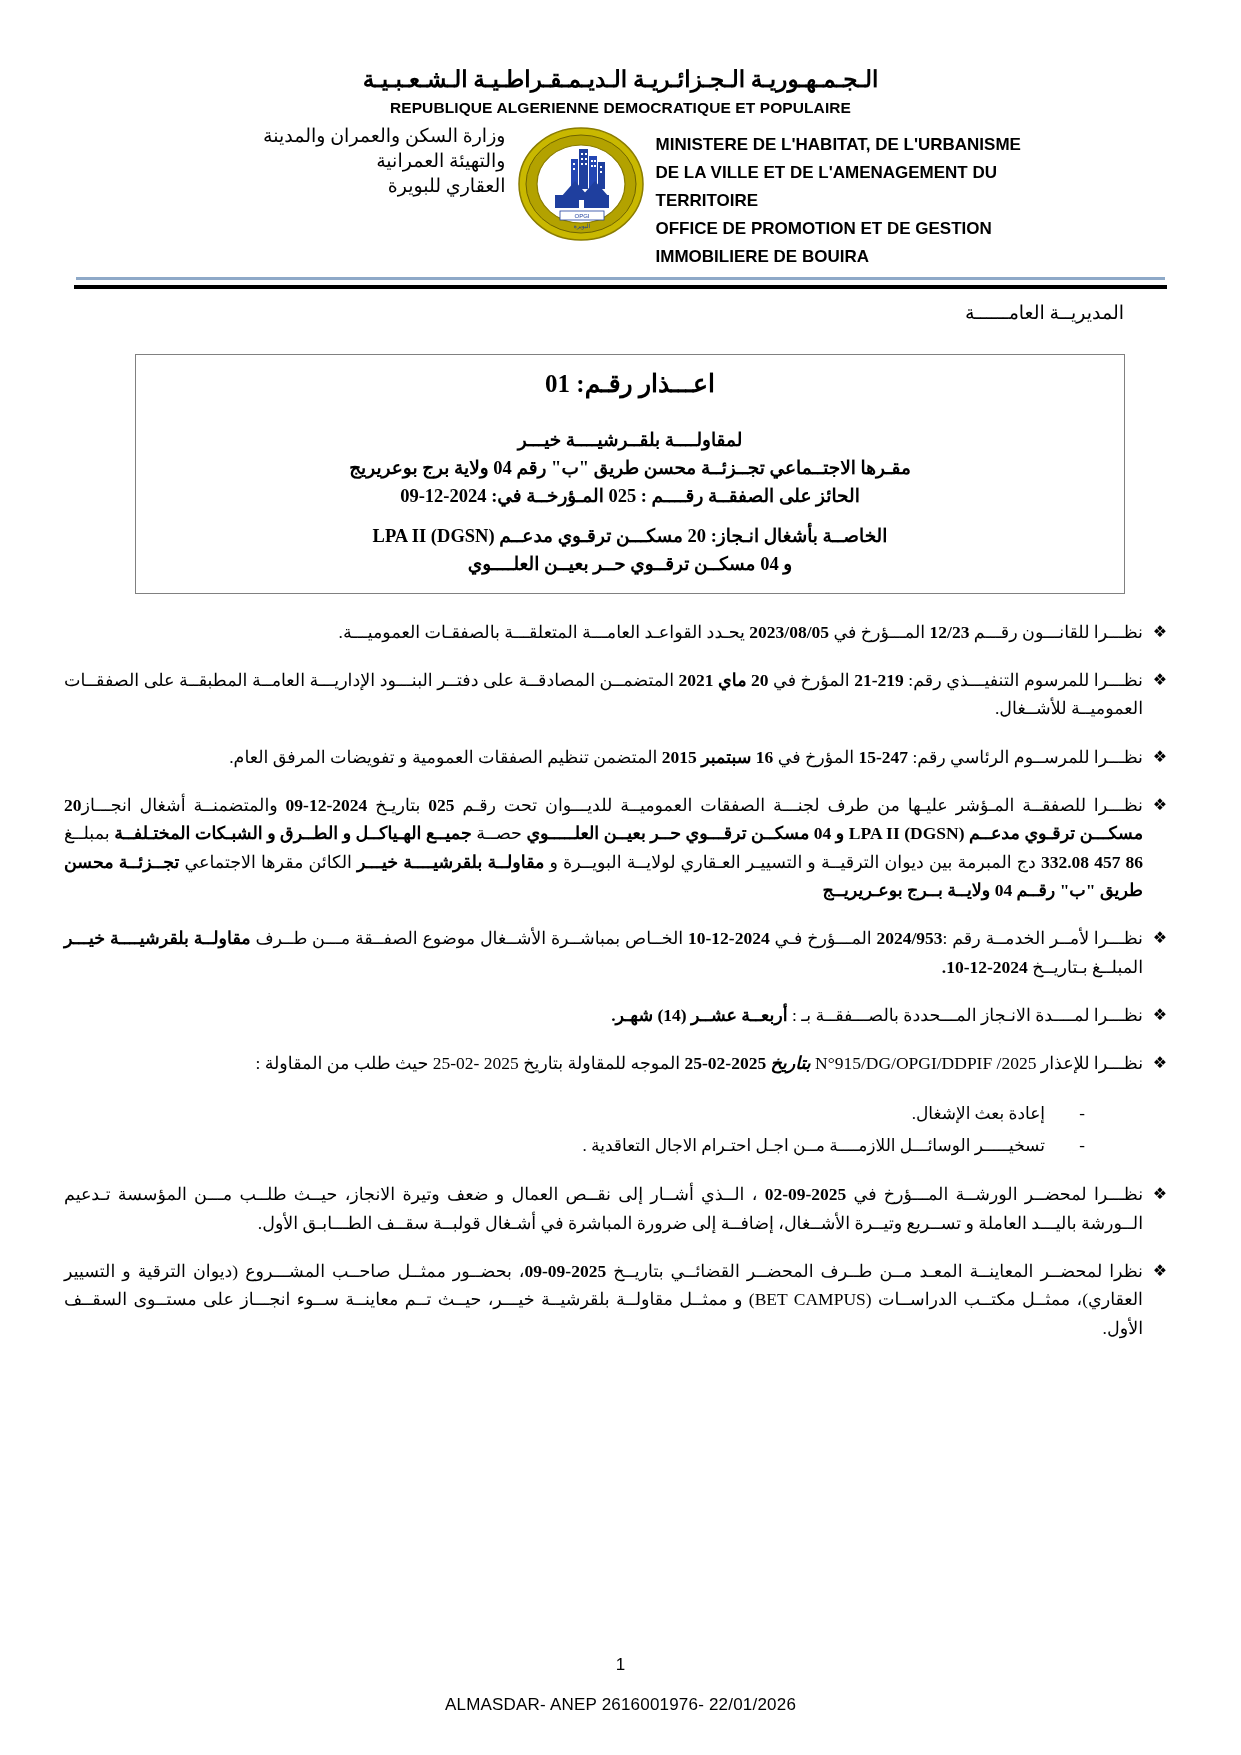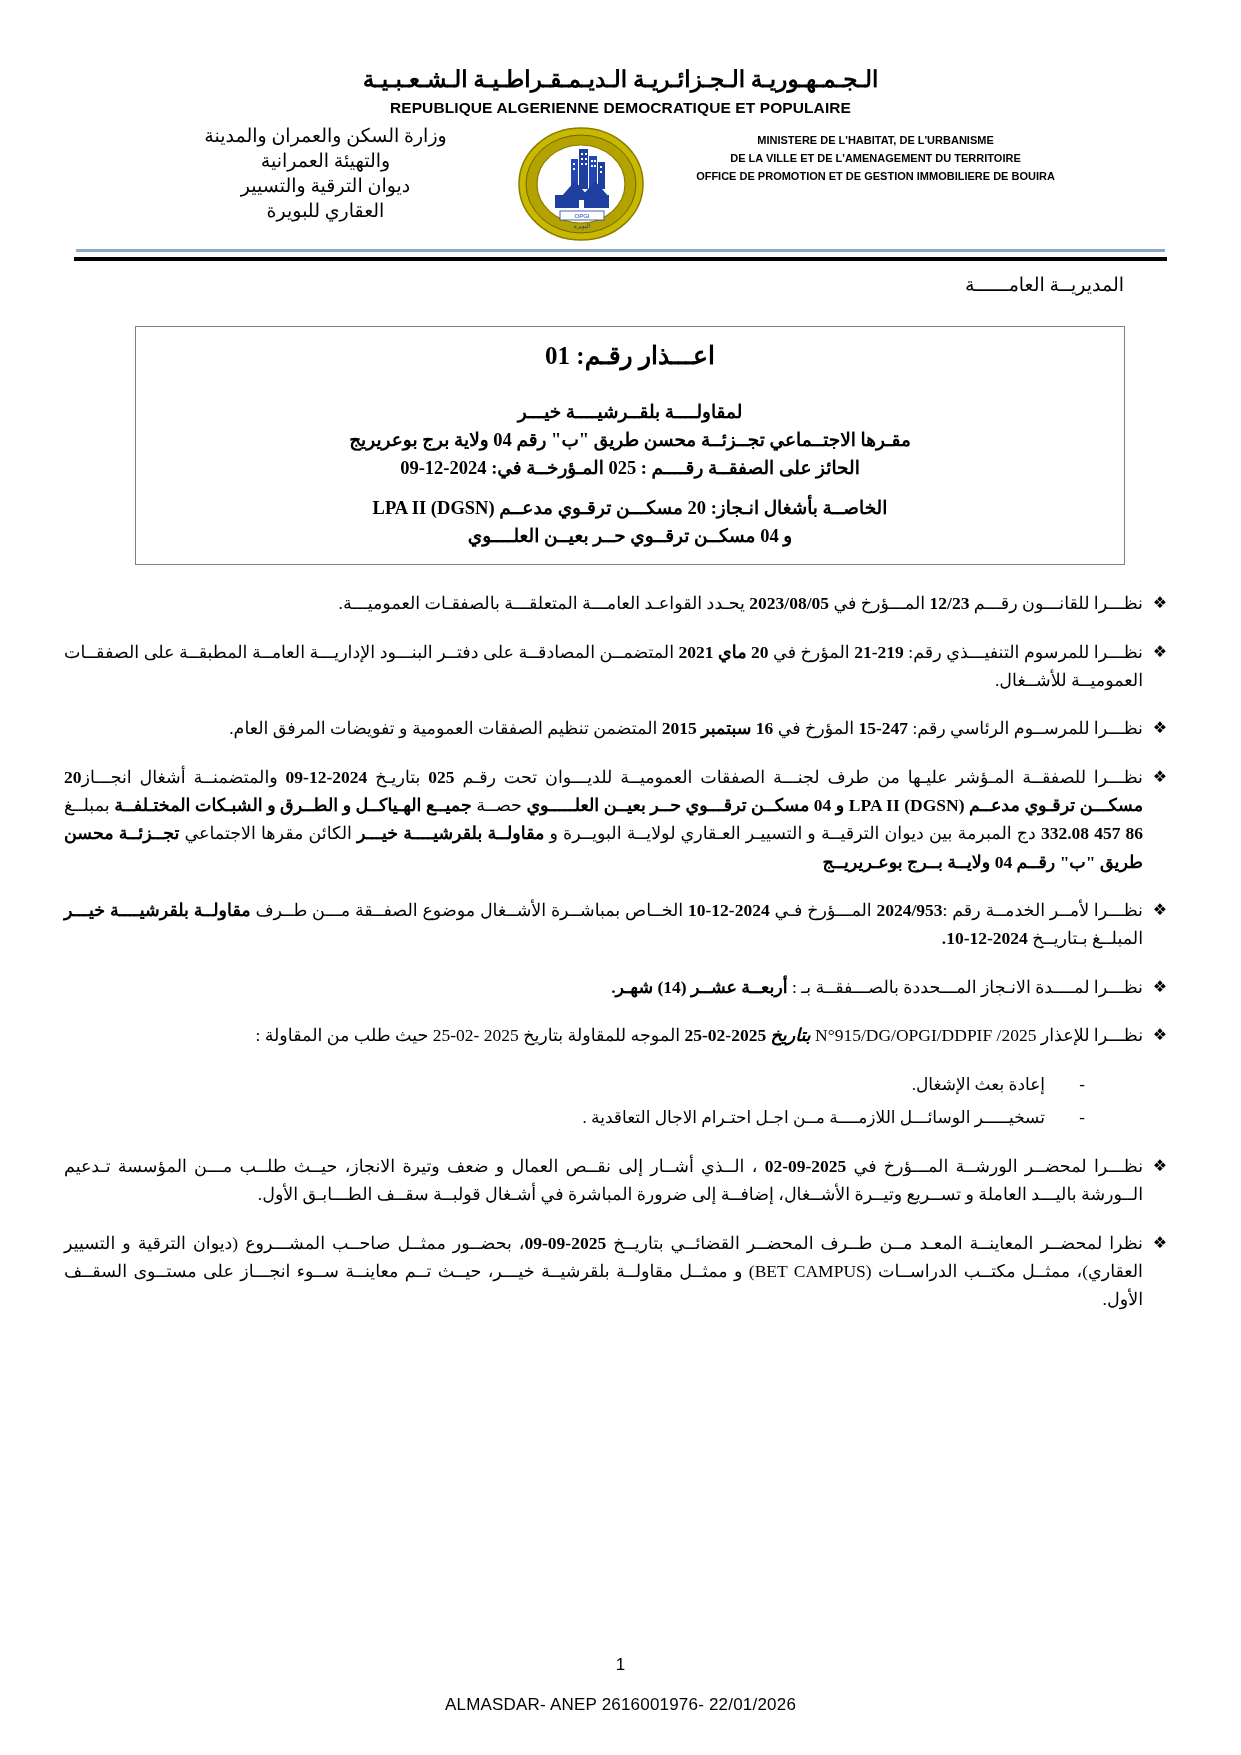--- a/index.html
+++ b/index.html
@@ -57,33 +57,32 @@
     padding: 0 115px;
   }
   .org-ar {
     width: 360px;
     text-align: right;
     direction: rtl;
     font-size: 19px;
     line-height: 1.32;
     font-family: "Liberation Serif", "DejaVu Serif", serif;
   }
-  .org-ar div { white-space: nowrap; text-align: center; }
+  .org-ar div { white-space: nowrap; }
   .seal-wrap {
     width: 150px;
     display: flex;
     justify-content: center;
     align-items: flex-start;
     padding-top: 2px;
   }
   .org-fr {
     width: 440px;
-    text-align: center;
     direction: ltr;
-    font-size: 11px;
+    font-size: 17px;
     font-weight: bold;
     font-family: "Liberation Sans", sans-serif;
     line-height: 1.65;
     padding-top: 8px;
   }
 
   
   .seal { display:block; }
 
   
@@ -213,21 +212,20 @@
 
     <div class="rep-ar">الـجـمـهـوريـة الـجـزائـريـة الـديـمـقـراطـيـة الـشـعـبـيـة</div>
 
     <div class="rep-fr">REPUBLIQUE ALGERIENNE DEMOCRATIQUE ET POPULAIRE</div>
 
     <div class="org-row">
 
       <div class="org-ar">
         <div>وزارة السكن والعمران والمدينة</div>
         <div>والتهيئة العمرانية</div>
-        <div>ديوان الترقية والتسيير</div>
         <div>العقاري للبويرة</div>
       </div>
 
       <div class="seal-wrap">
         <svg class="seal" width="132" height="118" viewBox="0 0 132 118">
 
           <ellipse cx="66" cy="59" rx="62" ry="56" fill="#c9b800" stroke="#8a7c00" stroke-width="1.5"></ellipse>
           <ellipse cx="66" cy="59" rx="55" ry="49" fill="#b3a200" stroke="#6f6400" stroke-width="1"></ellipse>
 
           <ellipse cx="66" cy="59" rx="44" ry="39" fill="#ffffff" stroke="#8a7c00" stroke-width="1.2"></ellipse>

